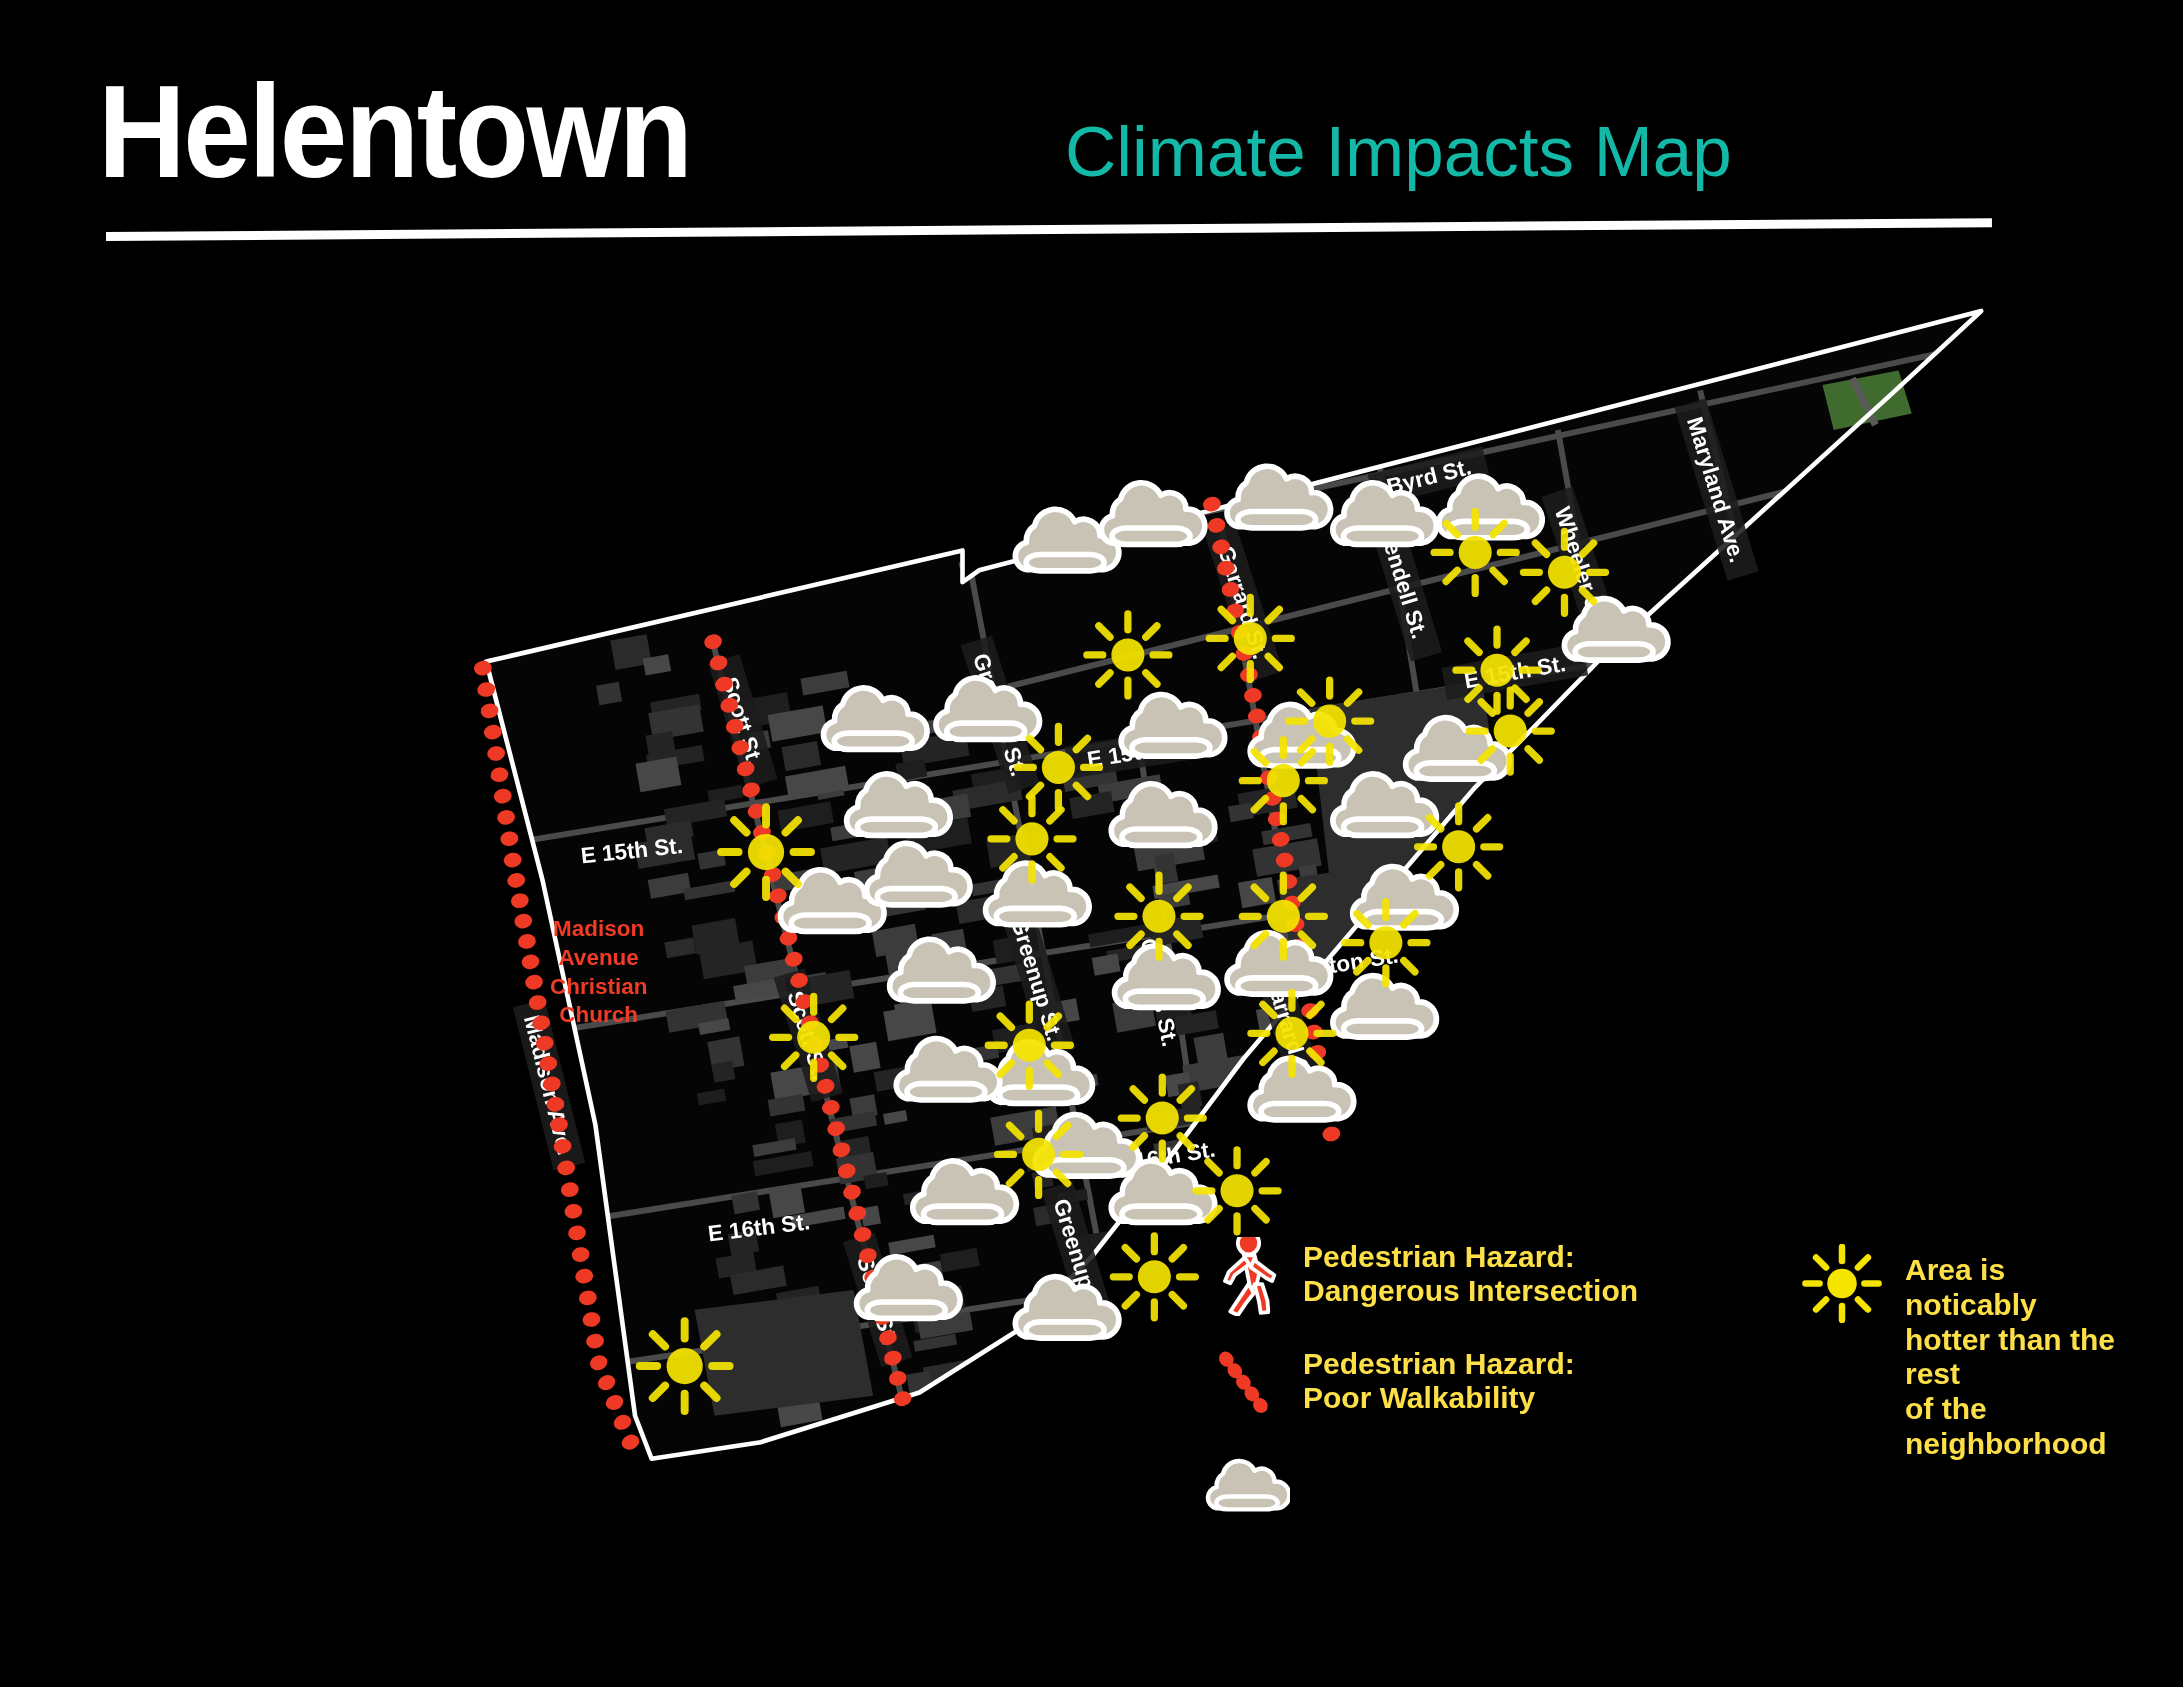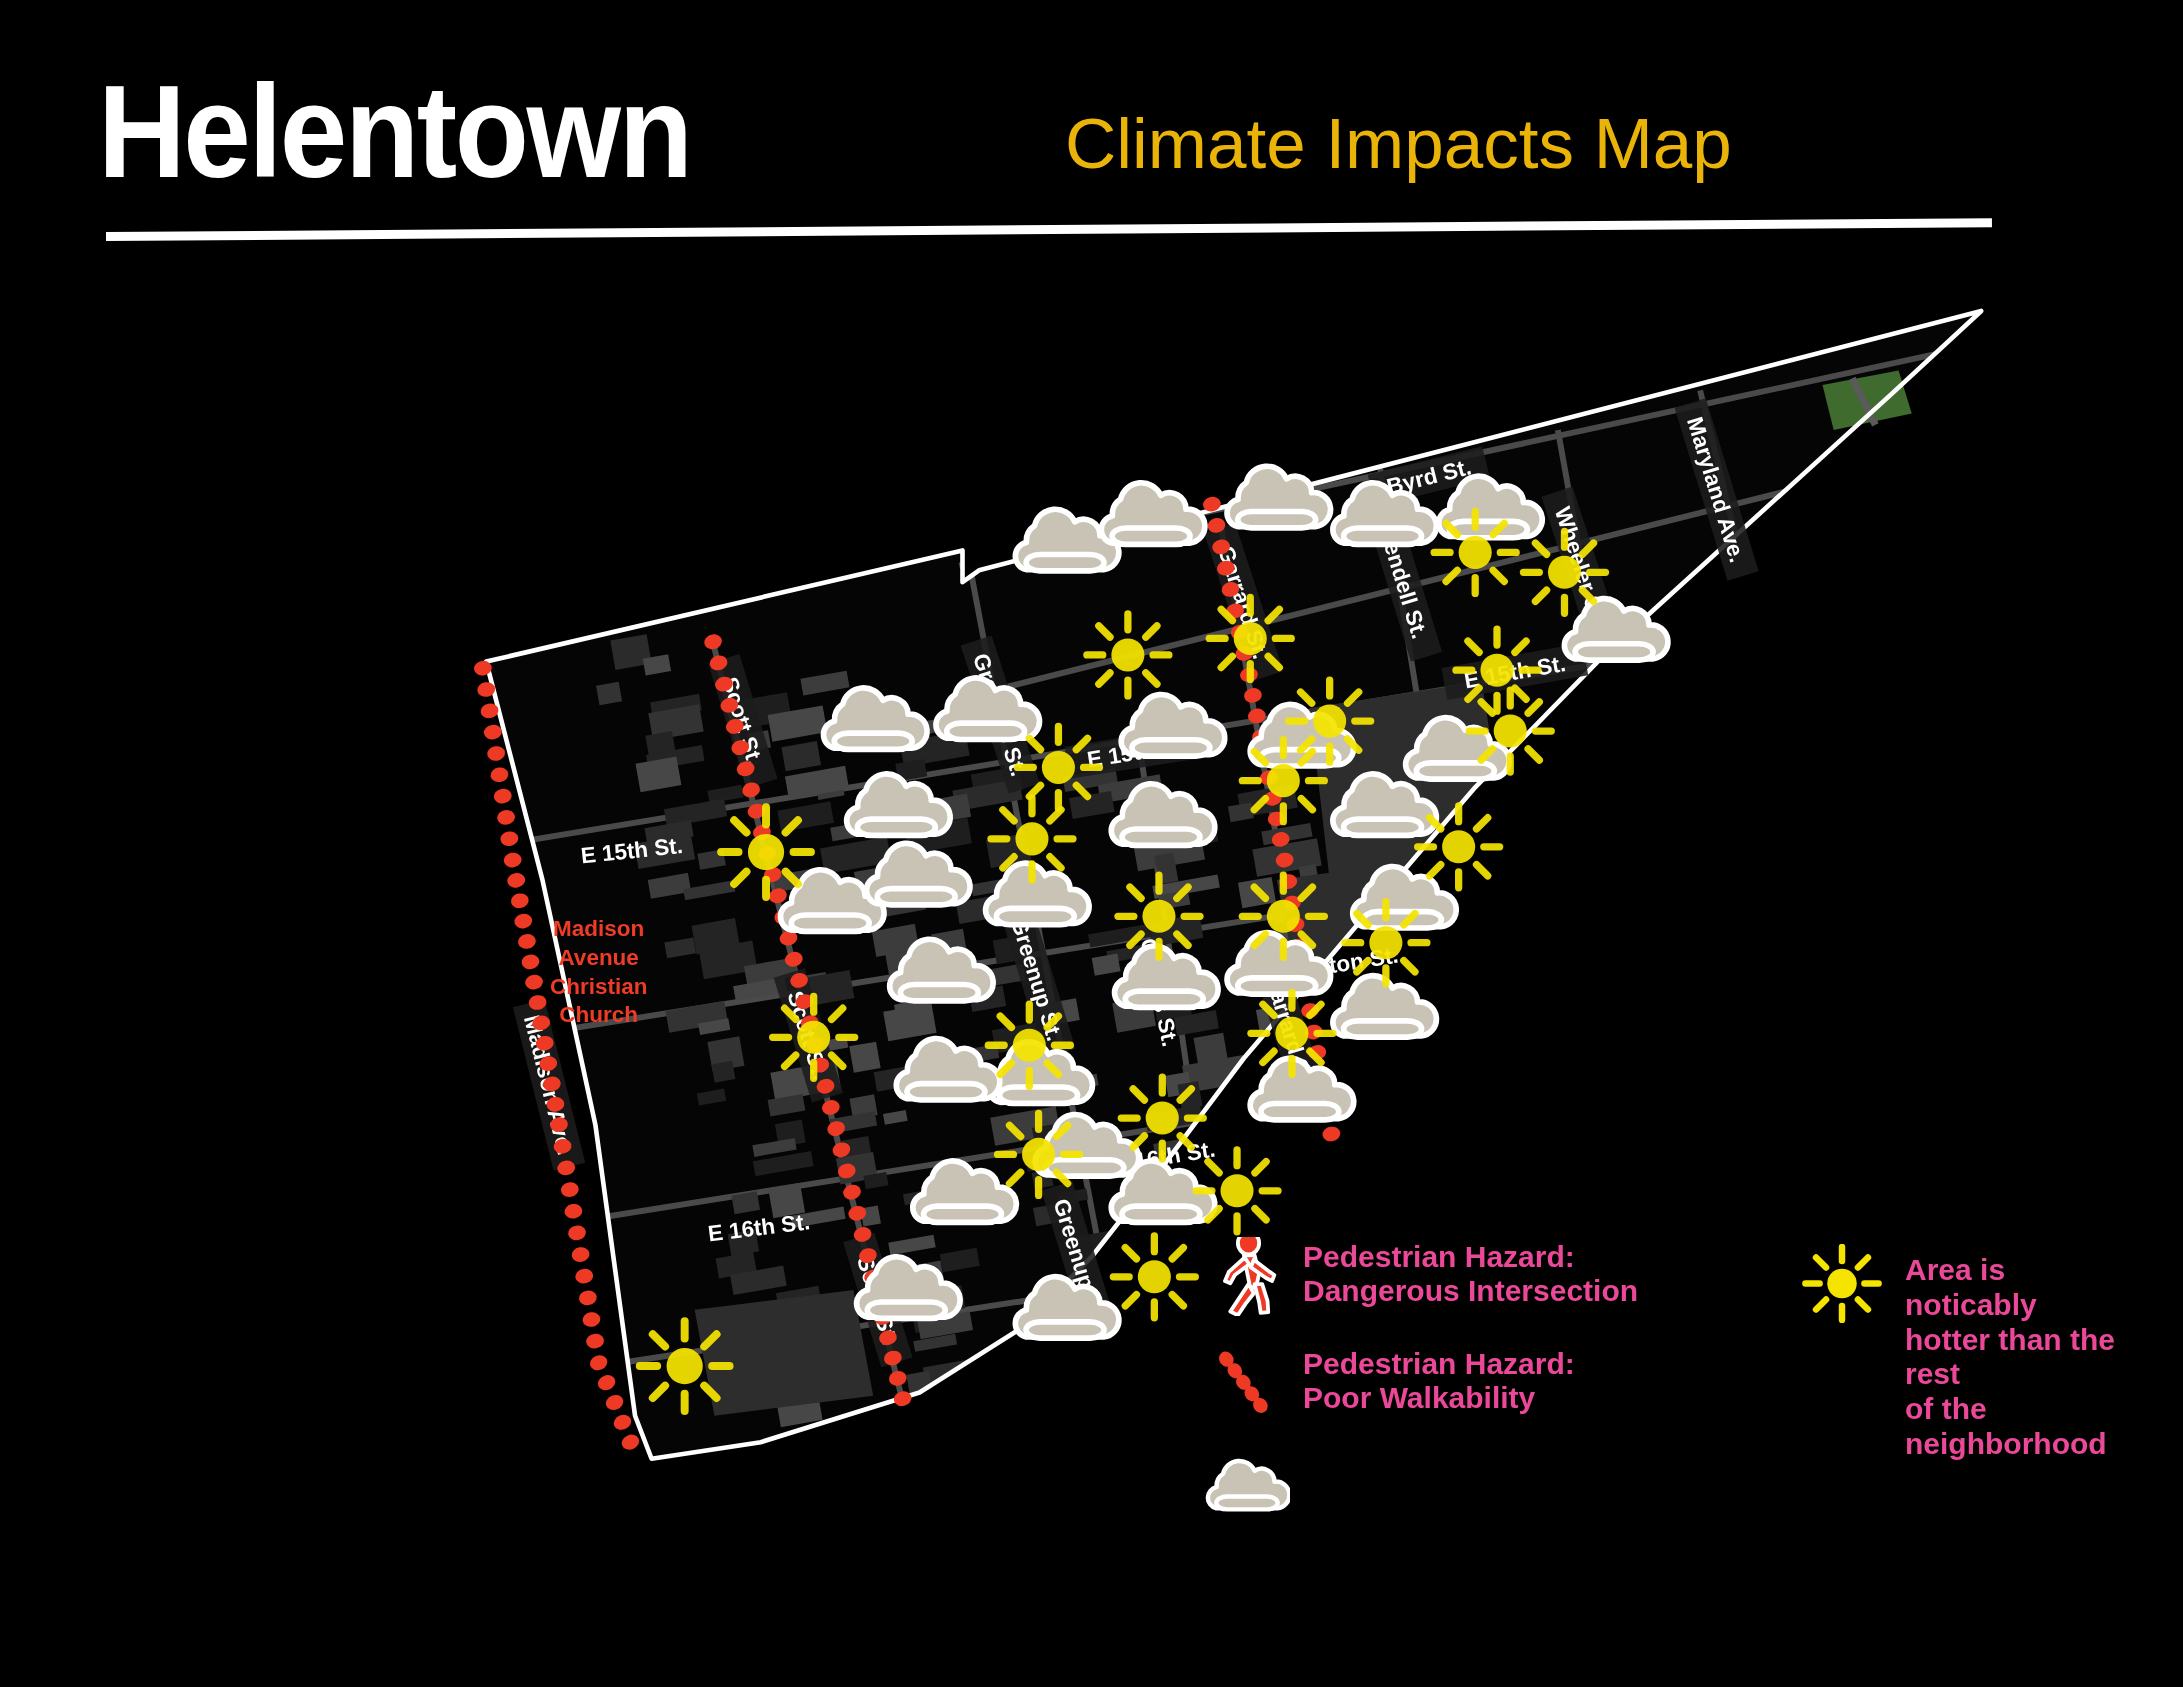--- a/index.html
+++ b/index.html
@@ -13,23 +13,23 @@
 
   
   #title-block { position:absolute; left:0; top:0; width:1830px; height:265px; }
   #title-main {
     position:absolute; left:98px; top:66px;
     font-size:132px; font-weight:bold; letter-spacing:-2.6px;
     line-height:1; color:#ffffff;
     transform:scaleX(0.92); transform-origin:left top;
   }
   #title-sub {
-    position:absolute; left:1065px; top:108px;
+    position:absolute; left:1065px; top:116px;
     font-size:71px; font-weight:400; line-height:1;
-    color:#eab308; letter-spacing:0px;
+    color:#14b8a6; letter-spacing:0px;
   }
   #title-rule {
     position:absolute; left:106px; top:232px;
     width:1886px; height:9.3px; background:#ffffff;
     transform:rotate(-0.42deg); transform-origin:left center;
   }
 
   
   #map-stage { position:absolute; left:0; top:0; width:2183px; height:1687px; }
   #map-svg { position:absolute; left:0; top:0; width:2183px; height:1687px; }
@@ -38,21 +38,21 @@
   #legend { position:absolute; left:1204px; top:1237px; width:939px; height:351px; }
   .legend-col { position:absolute; }
   #legend-col-left { left:0; top:0; width:543px; }
   #legend-col-right { left:595px; top:6.6px; width:344px; }
 
   .legend-row { position:relative; margin-bottom:28px; min-height:79px; }
   .legend-icon { position:absolute; left:0; top:0; width:86px; height:79px; }
   .legend-text {
     position:absolute; left:99px; top:2.6px;
     font-size:30px; font-weight:bold; line-height:1.16;
-    color:#ec4899; white-space:pre-line;
+    color:#fde047; white-space:pre-line;
   }
   #legend-row-hot .legend-text { left:106px; top:-2.6px;margin-top:12px; }
   #legend-row-breathe { margin-bottom:0; }
 </style>
 </head>
 <body>
 
 <div id="title-block">
   <div id="title-main">Helentown</div>
   <div id="title-sub">Climate Impacts Map</div>

